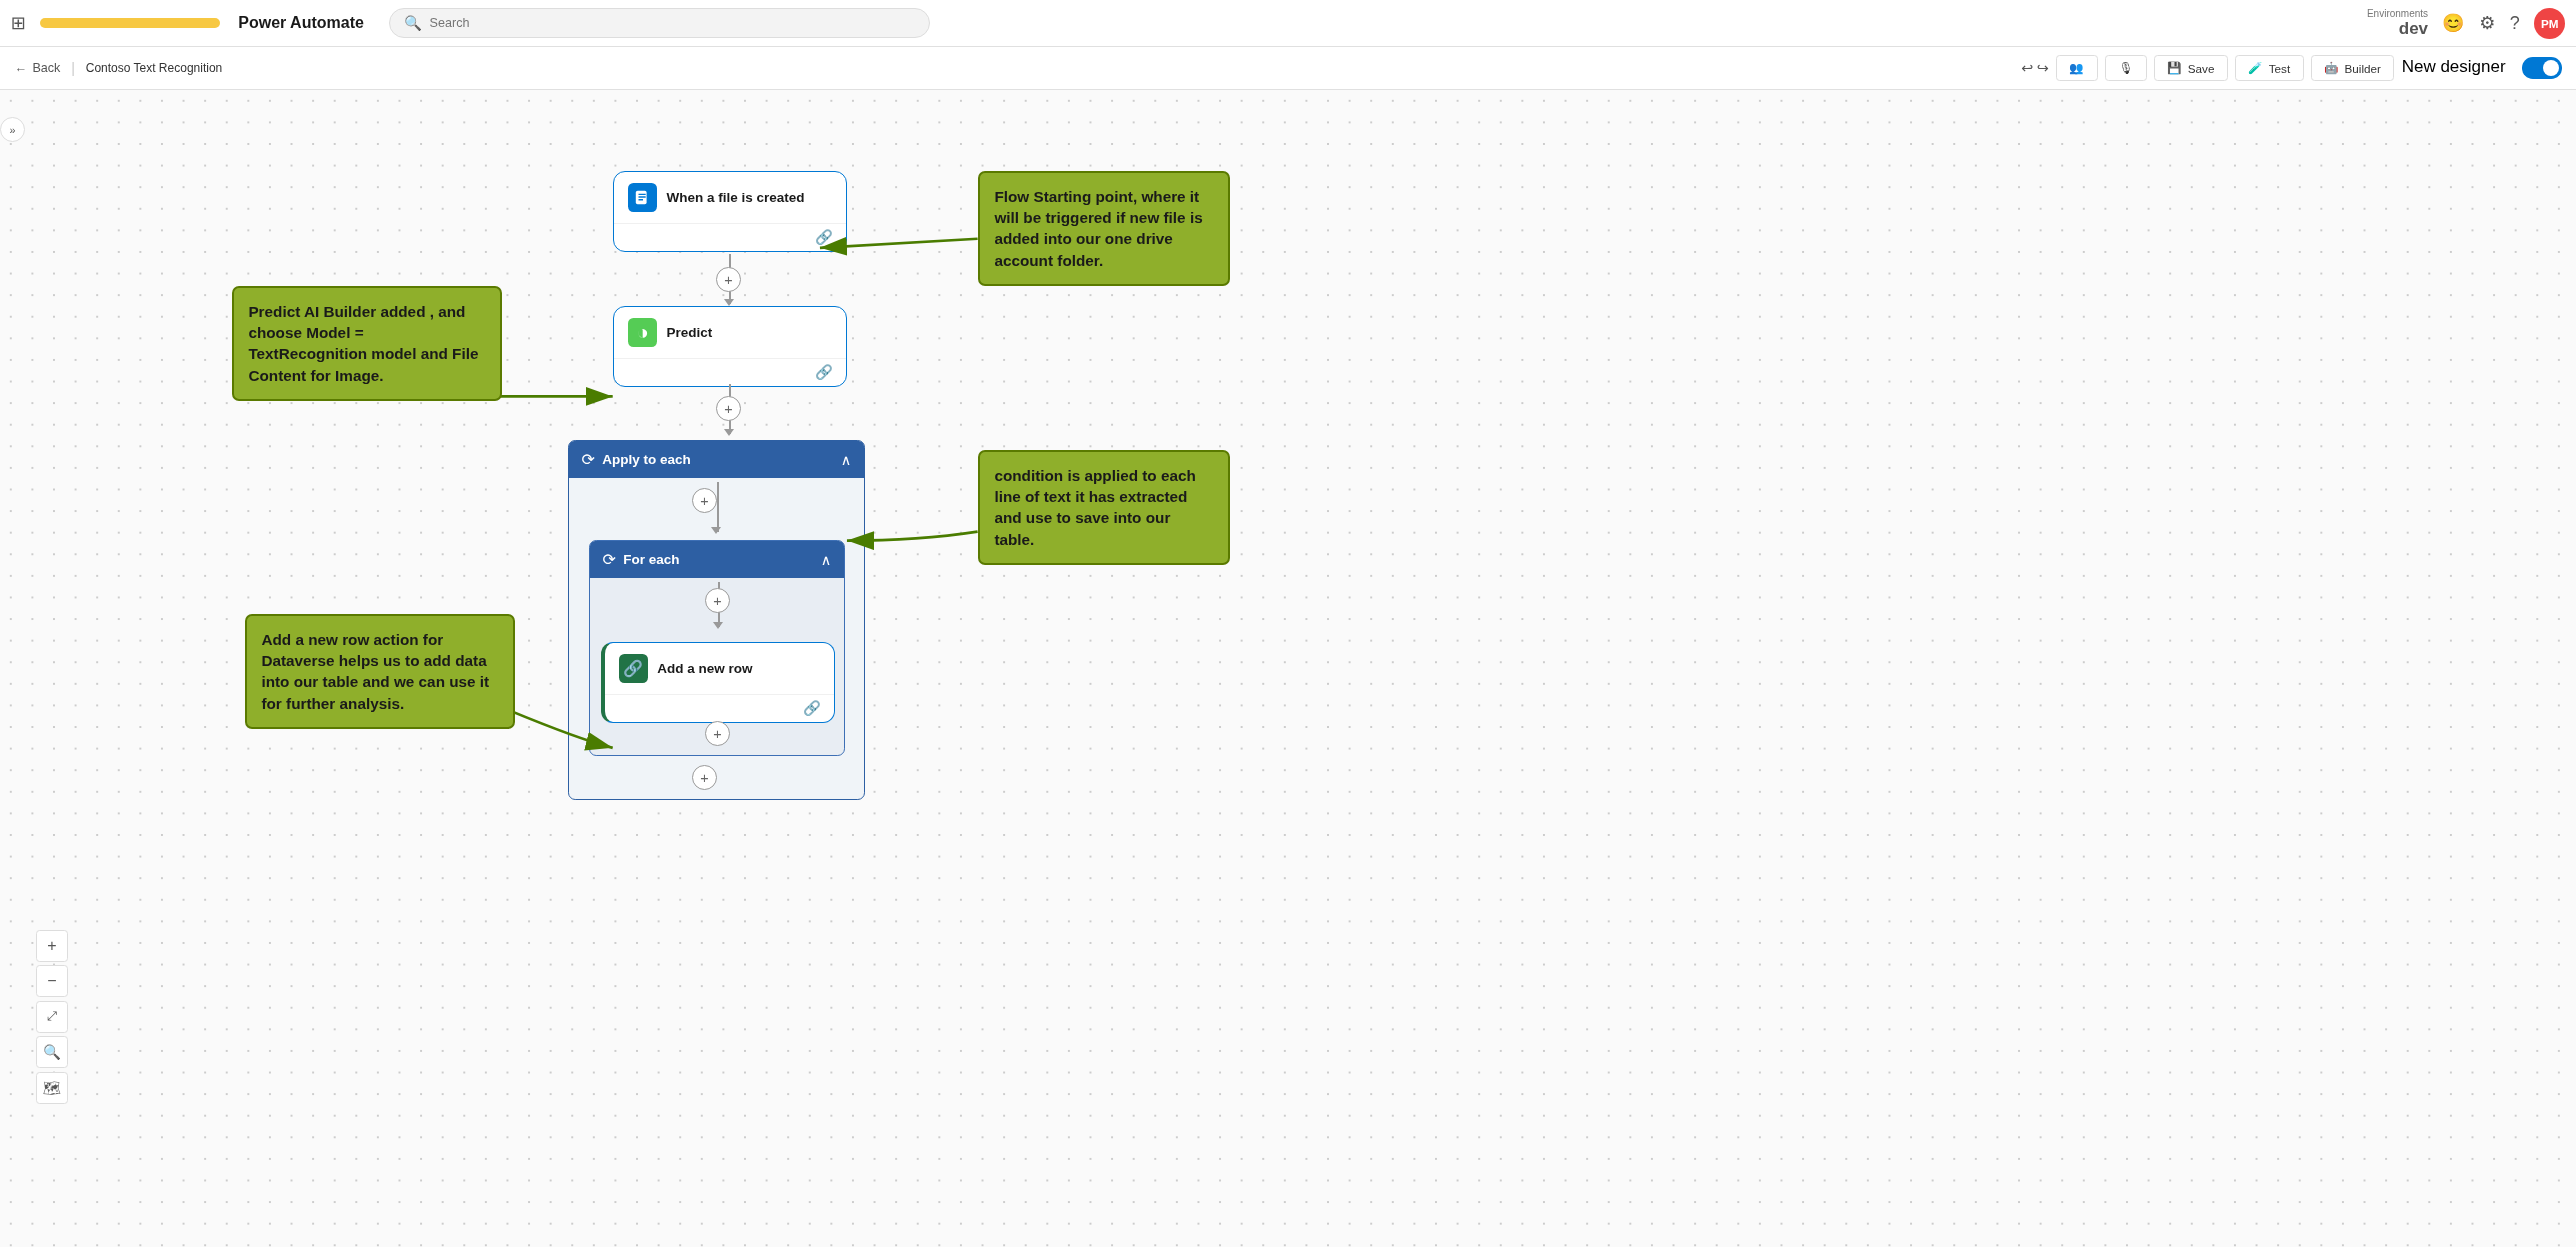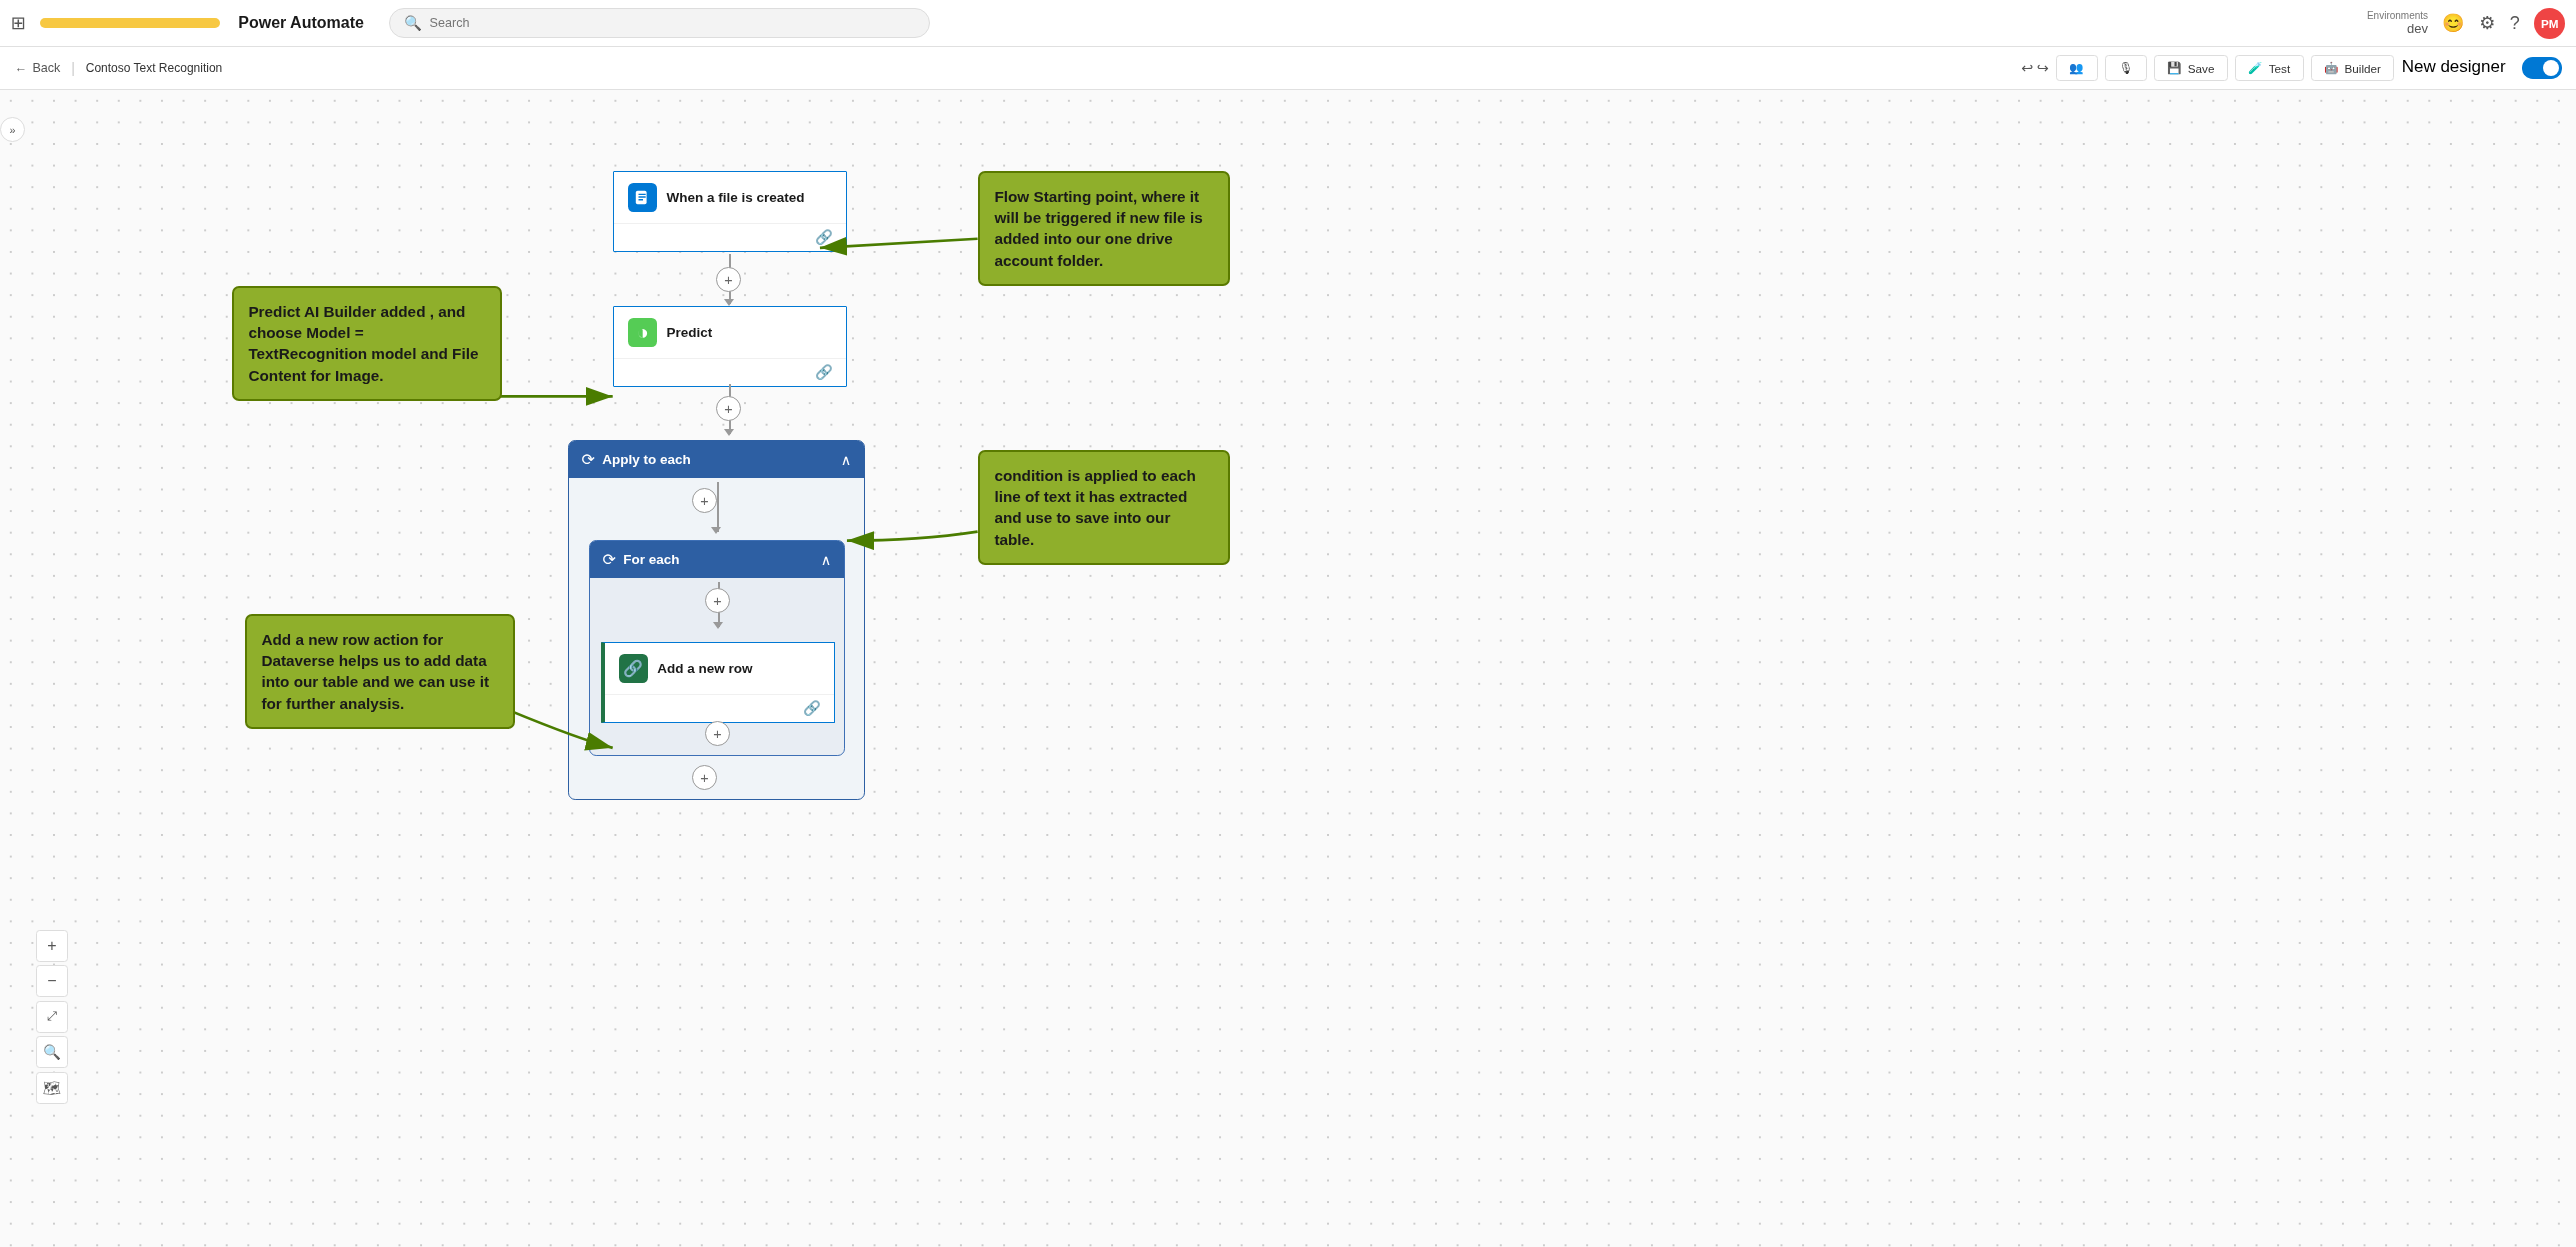--- a/index.html
+++ b/index.html
@@ -162,21 +162,21 @@
       cursor: pointer;
       font-size: 16px;
       color: #555;
     }
 
     
     .flow-node {
       position: absolute;
       background: #fff;
       border: 1.8px solid #0078d4;
-      border-radius: 1px;
+      border-radius: 12px;
       min-width: 234px;
       cursor: pointer;
     }
     .flow-node-header {
       display: flex;
       align-items: center;
       padding: 10.8px 14.4px;
       gap: 9px;
     }
     .node-icon {
@@ -285,21 +285,21 @@
   <span class="grid-icon">⊞</span>
   <button class="app-logo-btn"></button>
   <span class="app-title">Power Automate</span>
   <div class="search-bar">
     <span>🔍</span>
     <input type="text" placeholder="Search" style="">
   </div>
   <div class="nav-right">
     <div class="env-info">
       <div style="font-size:10px;color:#777">Environments</div>
-      <div style="font-size:13px;font-weight:400">dev</div>
+      <div style="font-size:17px;font-weight:700">dev</div>
     </div>
     <span class="nav-icon">😊</span>
     <span class="nav-icon">⚙</span>
     <span class="nav-icon">?</span>
     <div class="avatar">PM</div>
   </div>
 </div>
 
 <div class="toolbar">
   <button class="back-btn">

